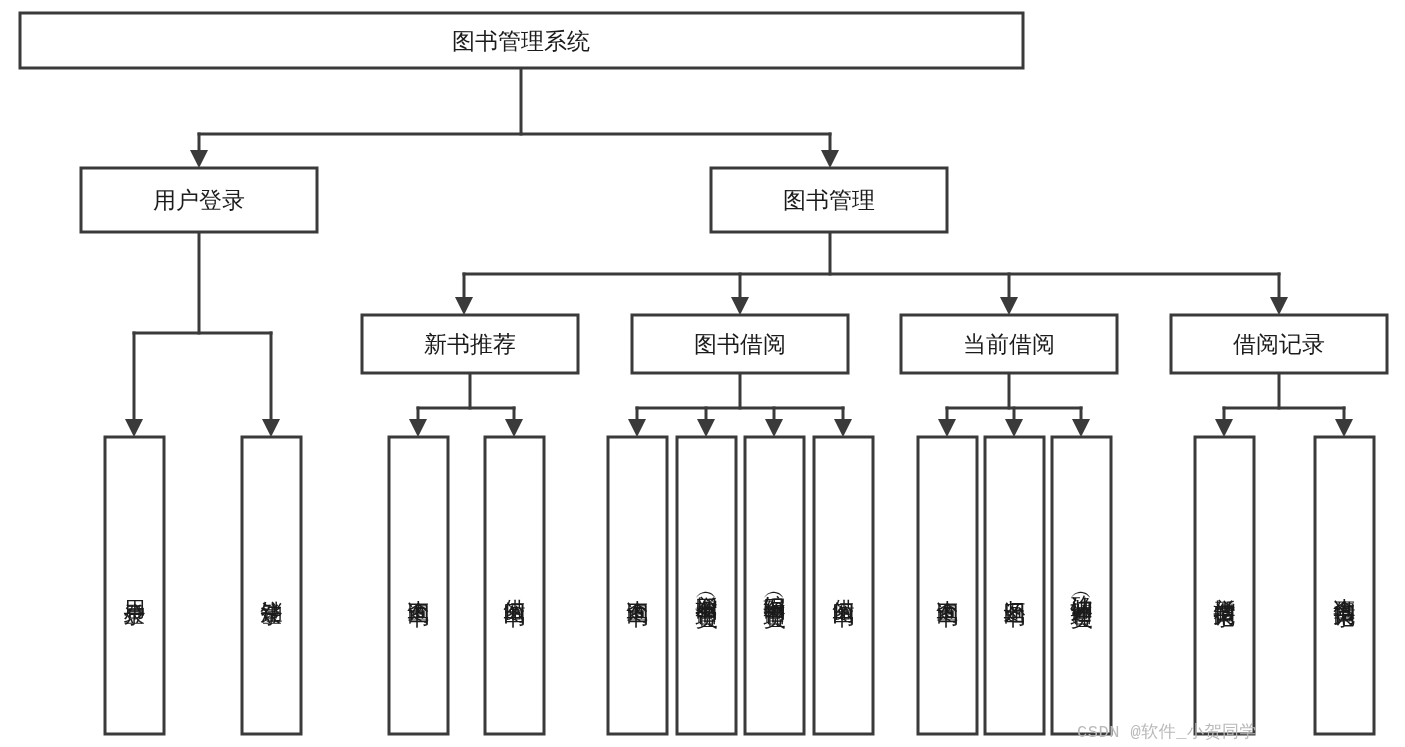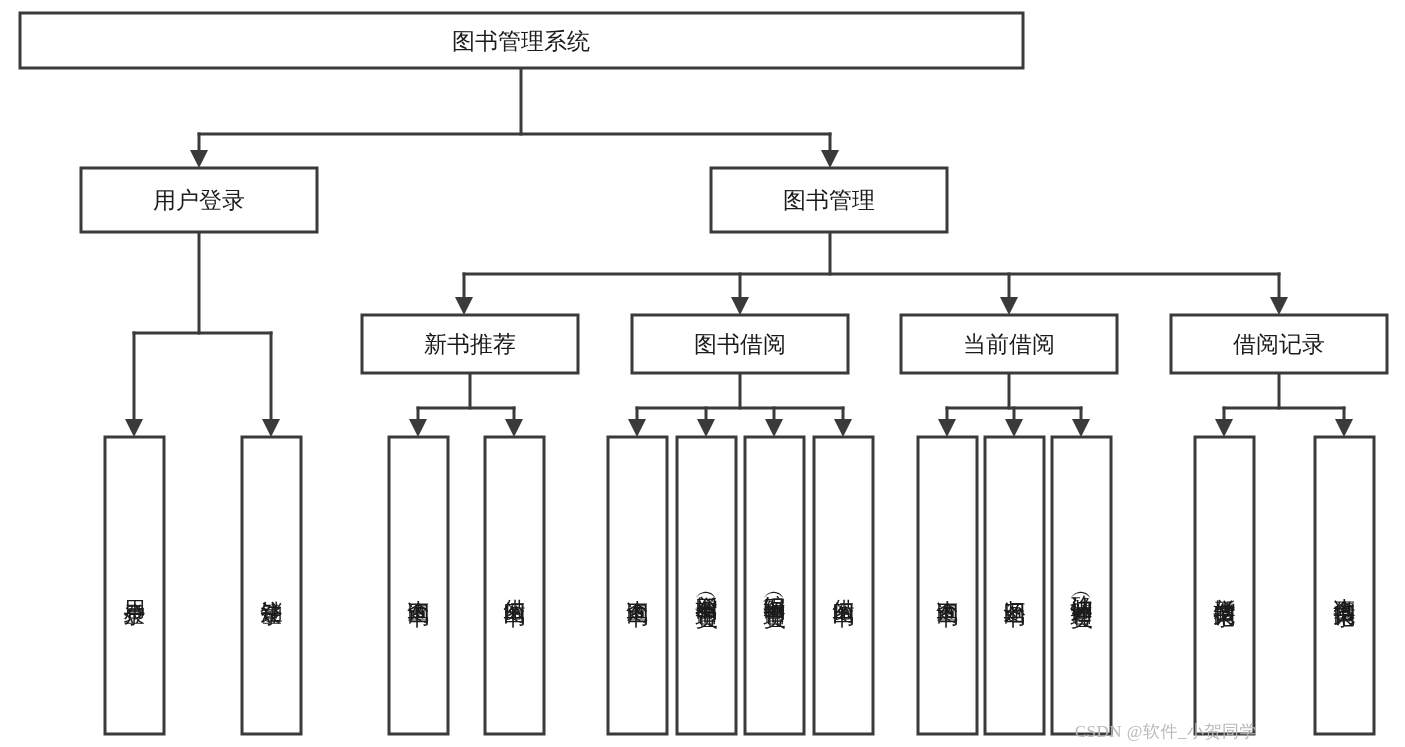--- a/index.html
+++ b/index.html
@@ -60,21 +60,21 @@
     line-height: 1.18;
     letter-spacing: 2px;
     color: #1b1b1b;
     white-space: nowrap;
     pointer-events: none;
   }
   .watermark {
     position: absolute;
     right: 8px;
     bottom: 4px;
-    font-family: Liberation Serif, serif;
+    font-family: Liberation Mono, monospace;
     font-size: 17px;
     color: #b9b9b9;
     letter-spacing: 0.5px;
     white-space: nowrap;
     text-align: right;
   }
 </style>
 </head>
 <body>
 

